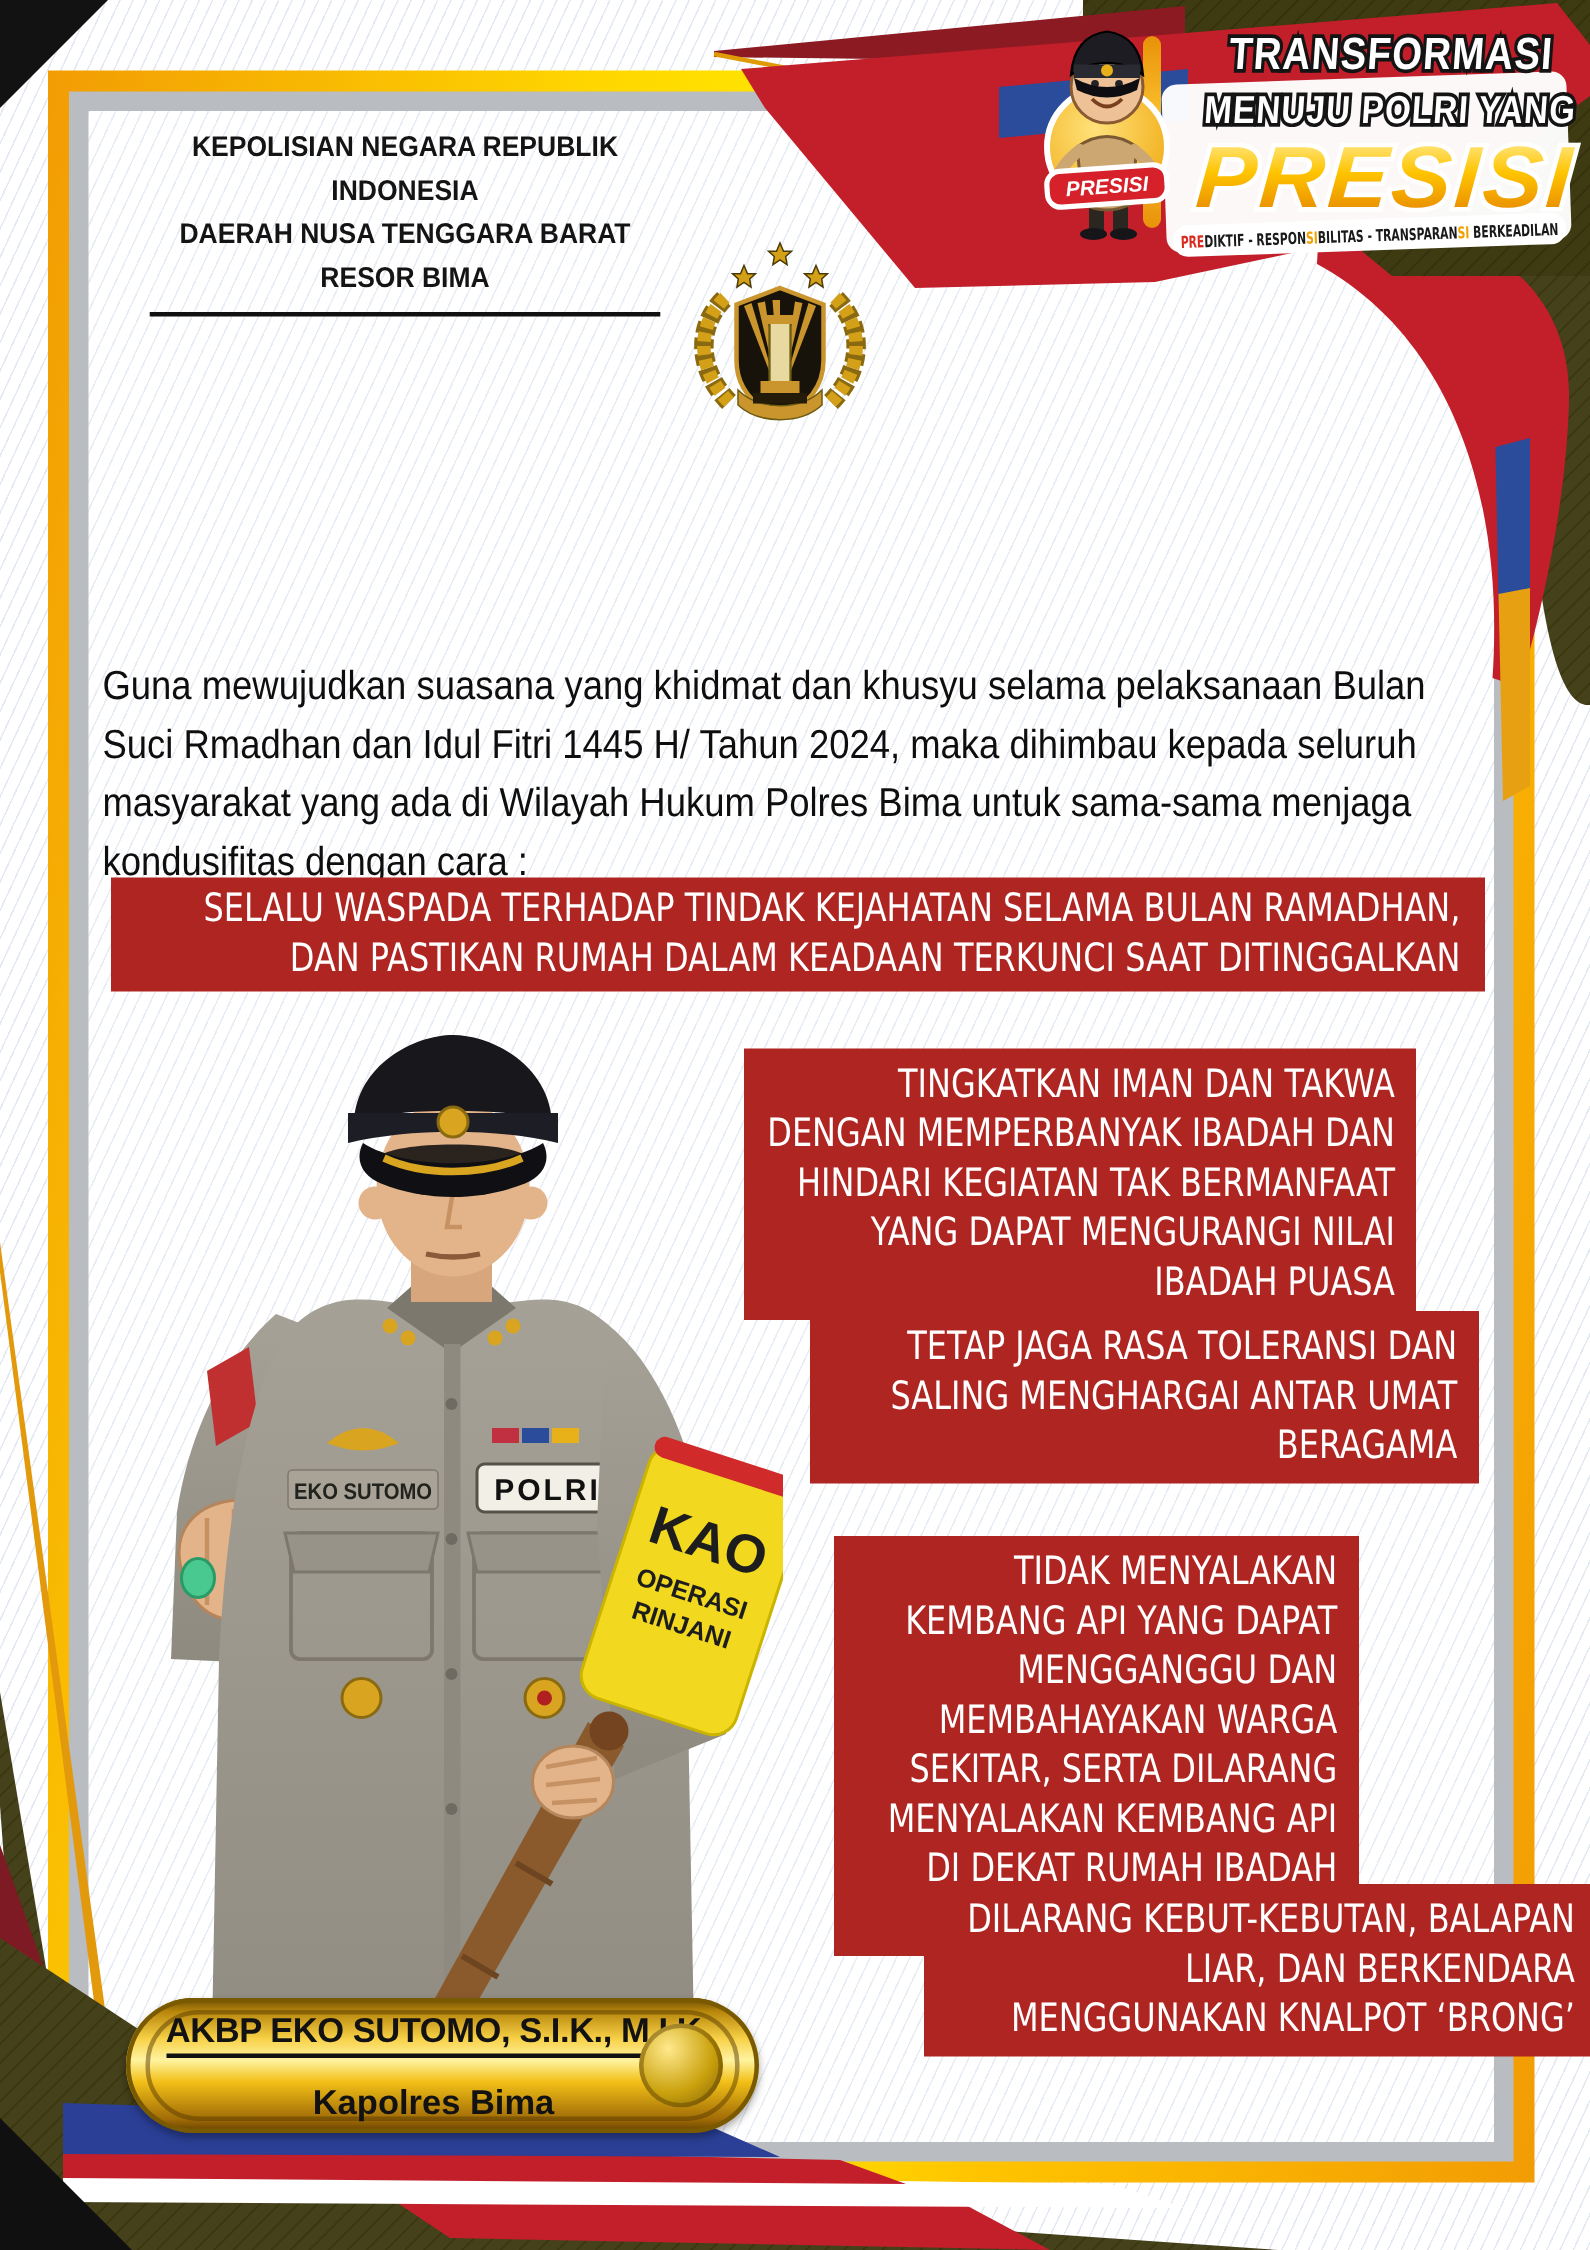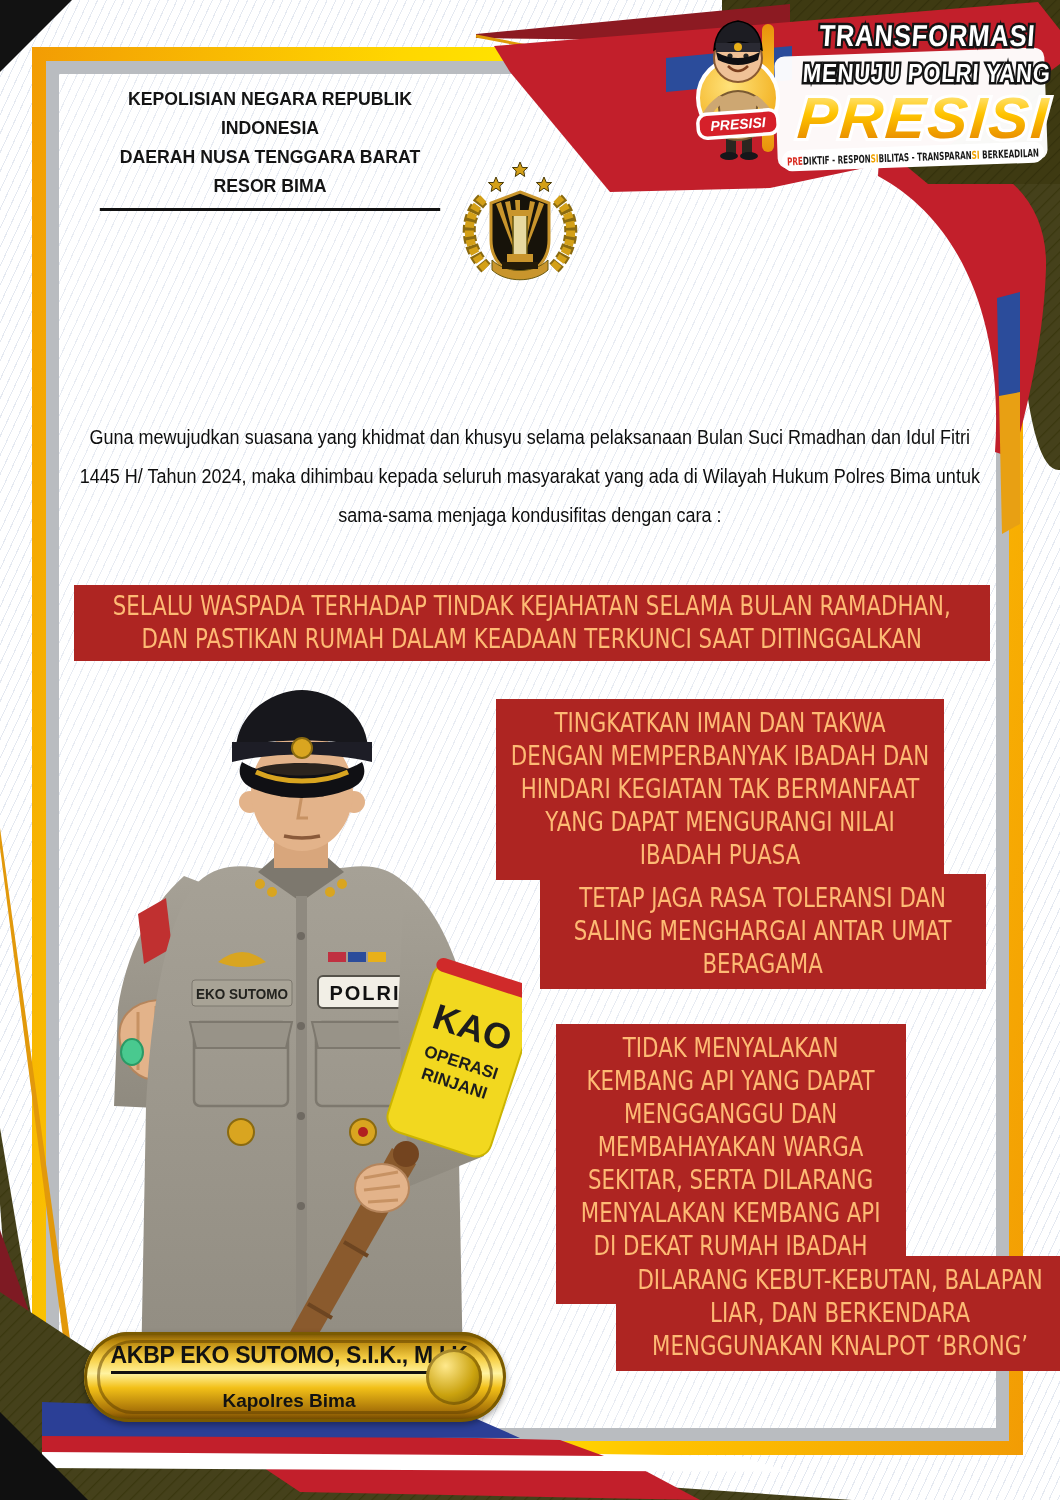--- a/index.html
+++ b/index.html
@@ -17,26 +17,26 @@
     font-weight:bold;font-size:19px;line-height:29px;color:#141414;
     transform:scaleX(.93);transform-origin:50% 0;}
   .org-rule{width:366px;height:3px;background:#111;margin:8px auto 0;}
   
   .titleblock{position:absolute;left:58px;top:294px;width:944px;text-align:center;color:#101010;z-index:3;}
   .condense{display:block;transform:scaleX(.85);transform-origin:50% 0;width:118%;margin-left:-9%;}
   .t1,.t3,.t4{font-weight:bold;font-size:29px;line-height:36px;letter-spacing:-.5px;}
   .t2{font-weight:bold;font-size:25px;line-height:30px;}
   .t4{font-size:28px;}
   
-  .intro{position:absolute;left:68px;top:418px;width:924px;text-align:center;z-index:3;
-    font-size:20px;line-height:39px;color:#0e0e0e;}
+  .intro{position:absolute;left:68px;top:438px;width:924px;text-align:left;z-index:3;
+    font-size:27px;line-height:39px;color:#0e0e0e;}
   .condense90{display:block;transform:scaleX(.9);transform-origin:50% 0;width:111%;margin-left:-5.5%;}
   
-  .advisory{position:absolute;background:#AE2522;color:#fdba74;z-index:3;
-    font-family:"DejaVu Sans",sans-serif;text-align:center;box-sizing:border-box;padding:8px 14px;}
+  .advisory{position:absolute;background:#AE2522;color:#ffffff;z-index:3;
+    font-family:"DejaVu Sans",sans-serif;text-align:right;box-sizing:border-box;padding:8px 14px;}
   .advisory .fit{display:block;transform:scaleX(.82);transform-origin:100% 0;width:121.9%;margin-left:-21.9%;
     font-size:26px;line-height:33px;}
   #adv0{left:74px;top:585px;width:916px;padding:5px 16px;}
   #adv1{left:496px;top:699px;width:448px;}
   #adv2{left:540px;top:874px;width:446px;}
   #adv3{left:556px;top:1024px;width:350px;}
   #adv4{left:616px;top:1256px;width:448px;}
   
   #deco{position:absolute;inset:0;z-index:2;}
   #photo{position:absolute;left:80px;top:686px;z-index:3;}
@@ -48,21 +48,21 @@
   .nameplate{position:absolute;left:84px;top:1332px;width:422px;height:90px;border-radius:45px;z-index:5;
     background:linear-gradient(180deg,#6b4a06 0%,#b8860b 10%,#f7d046 30%,#fff3a0 46%,#f2c018 62%,#a06b06 90%,#5e3c00 100%);
     box-shadow:inset 0 0 0 3px #7a5a00, 0 3px 6px rgba(0,0,0,.35);}
   .nameplate::after{content:"";position:absolute;right:24px;top:17px;width:56px;height:56px;border-radius:50%;
     background:radial-gradient(circle at 35% 30%,#ffe98c,#caa20e 55%,#7a5a06);
     box-shadow:inset 0 0 0 3px rgba(90,60,0,.45);}
   .nameplate-inner{position:absolute;inset:8px 13px;border-radius:36px;border:3px solid rgba(90,60,0,.5);}
   .np-text{position:absolute;inset:0;display:flex;flex-direction:column;align-items:center;justify-content:center;
     padding:2px 30px 2px 18px;color:#121212;}
   .np-name{font-weight:bold;font-size:23px;letter-spacing:-.3px;border-bottom:3px solid #111;padding-bottom:2px;white-space:nowrap;}
-  .np-role{font-weight:bold;font-size:19px;margin-top:16px;}
+  .np-role{font-weight:bold;font-size:23px;margin-top:16px;}
   
   .bn-top{font-weight:bold;fill:#fff;stroke:#141414;stroke-width:5px;paint-order:stroke;letter-spacing:1px;}
   .bn-presisi{font-weight:bold;font-style:italic;fill:url(#goldtxt);stroke:#fff;stroke-width:6px;paint-order:stroke;letter-spacing:2px;}
   .bn-tag{font-family:"DejaVu Sans",sans-serif;font-weight:bold;}
   .tag-red{fill:#D92B20;} .tag-dark{fill:#191919;} .tag-gold{fill:#F0A200;}
 </style>
 </head>
 <body>
 
 <div class="poster">

